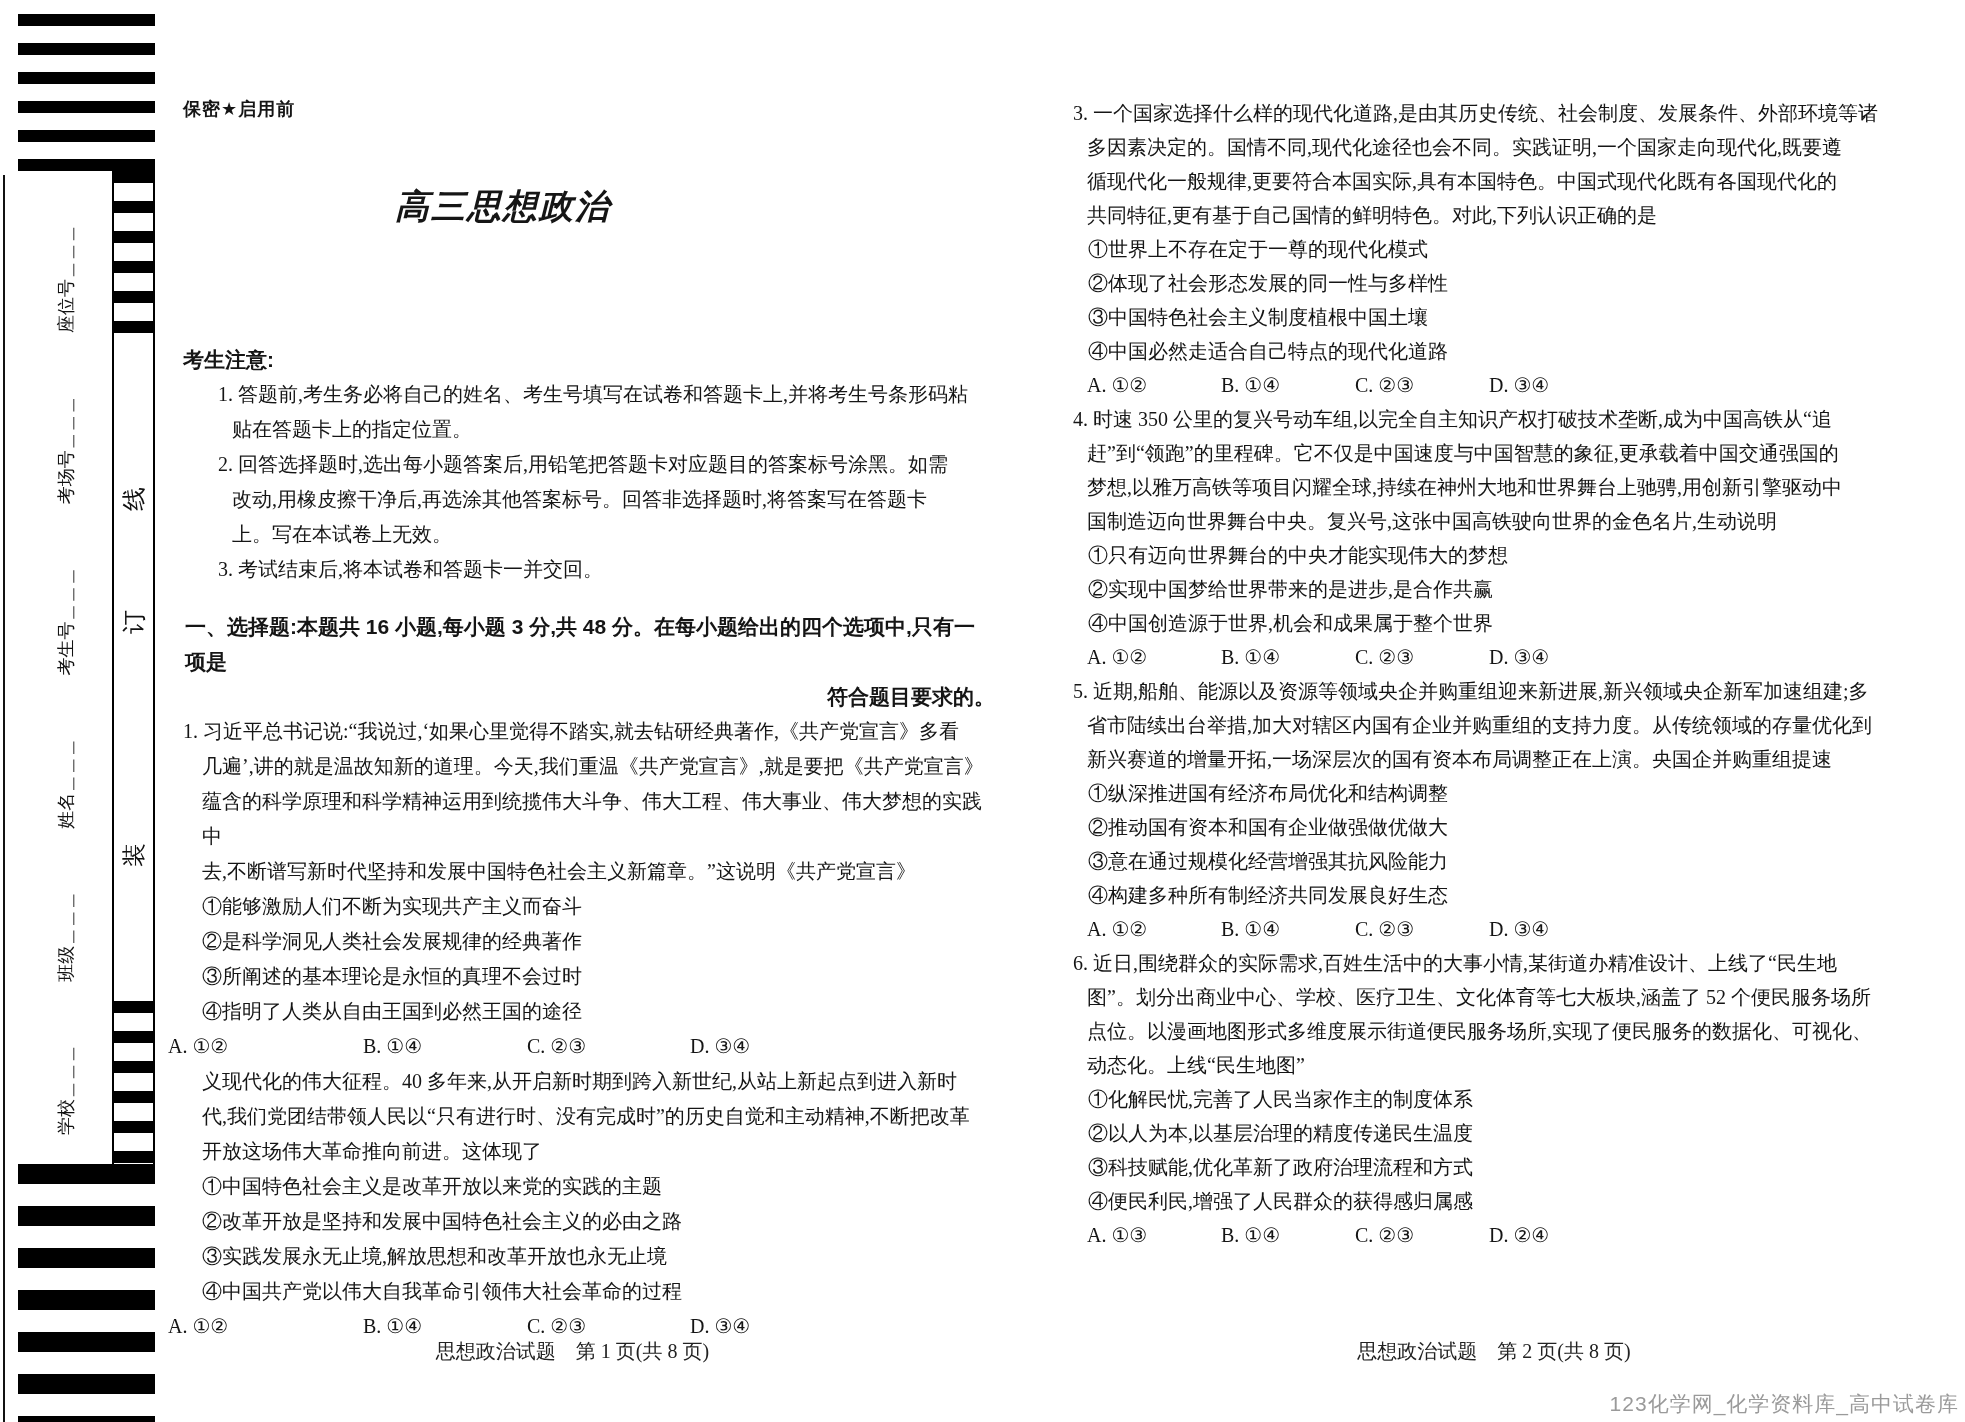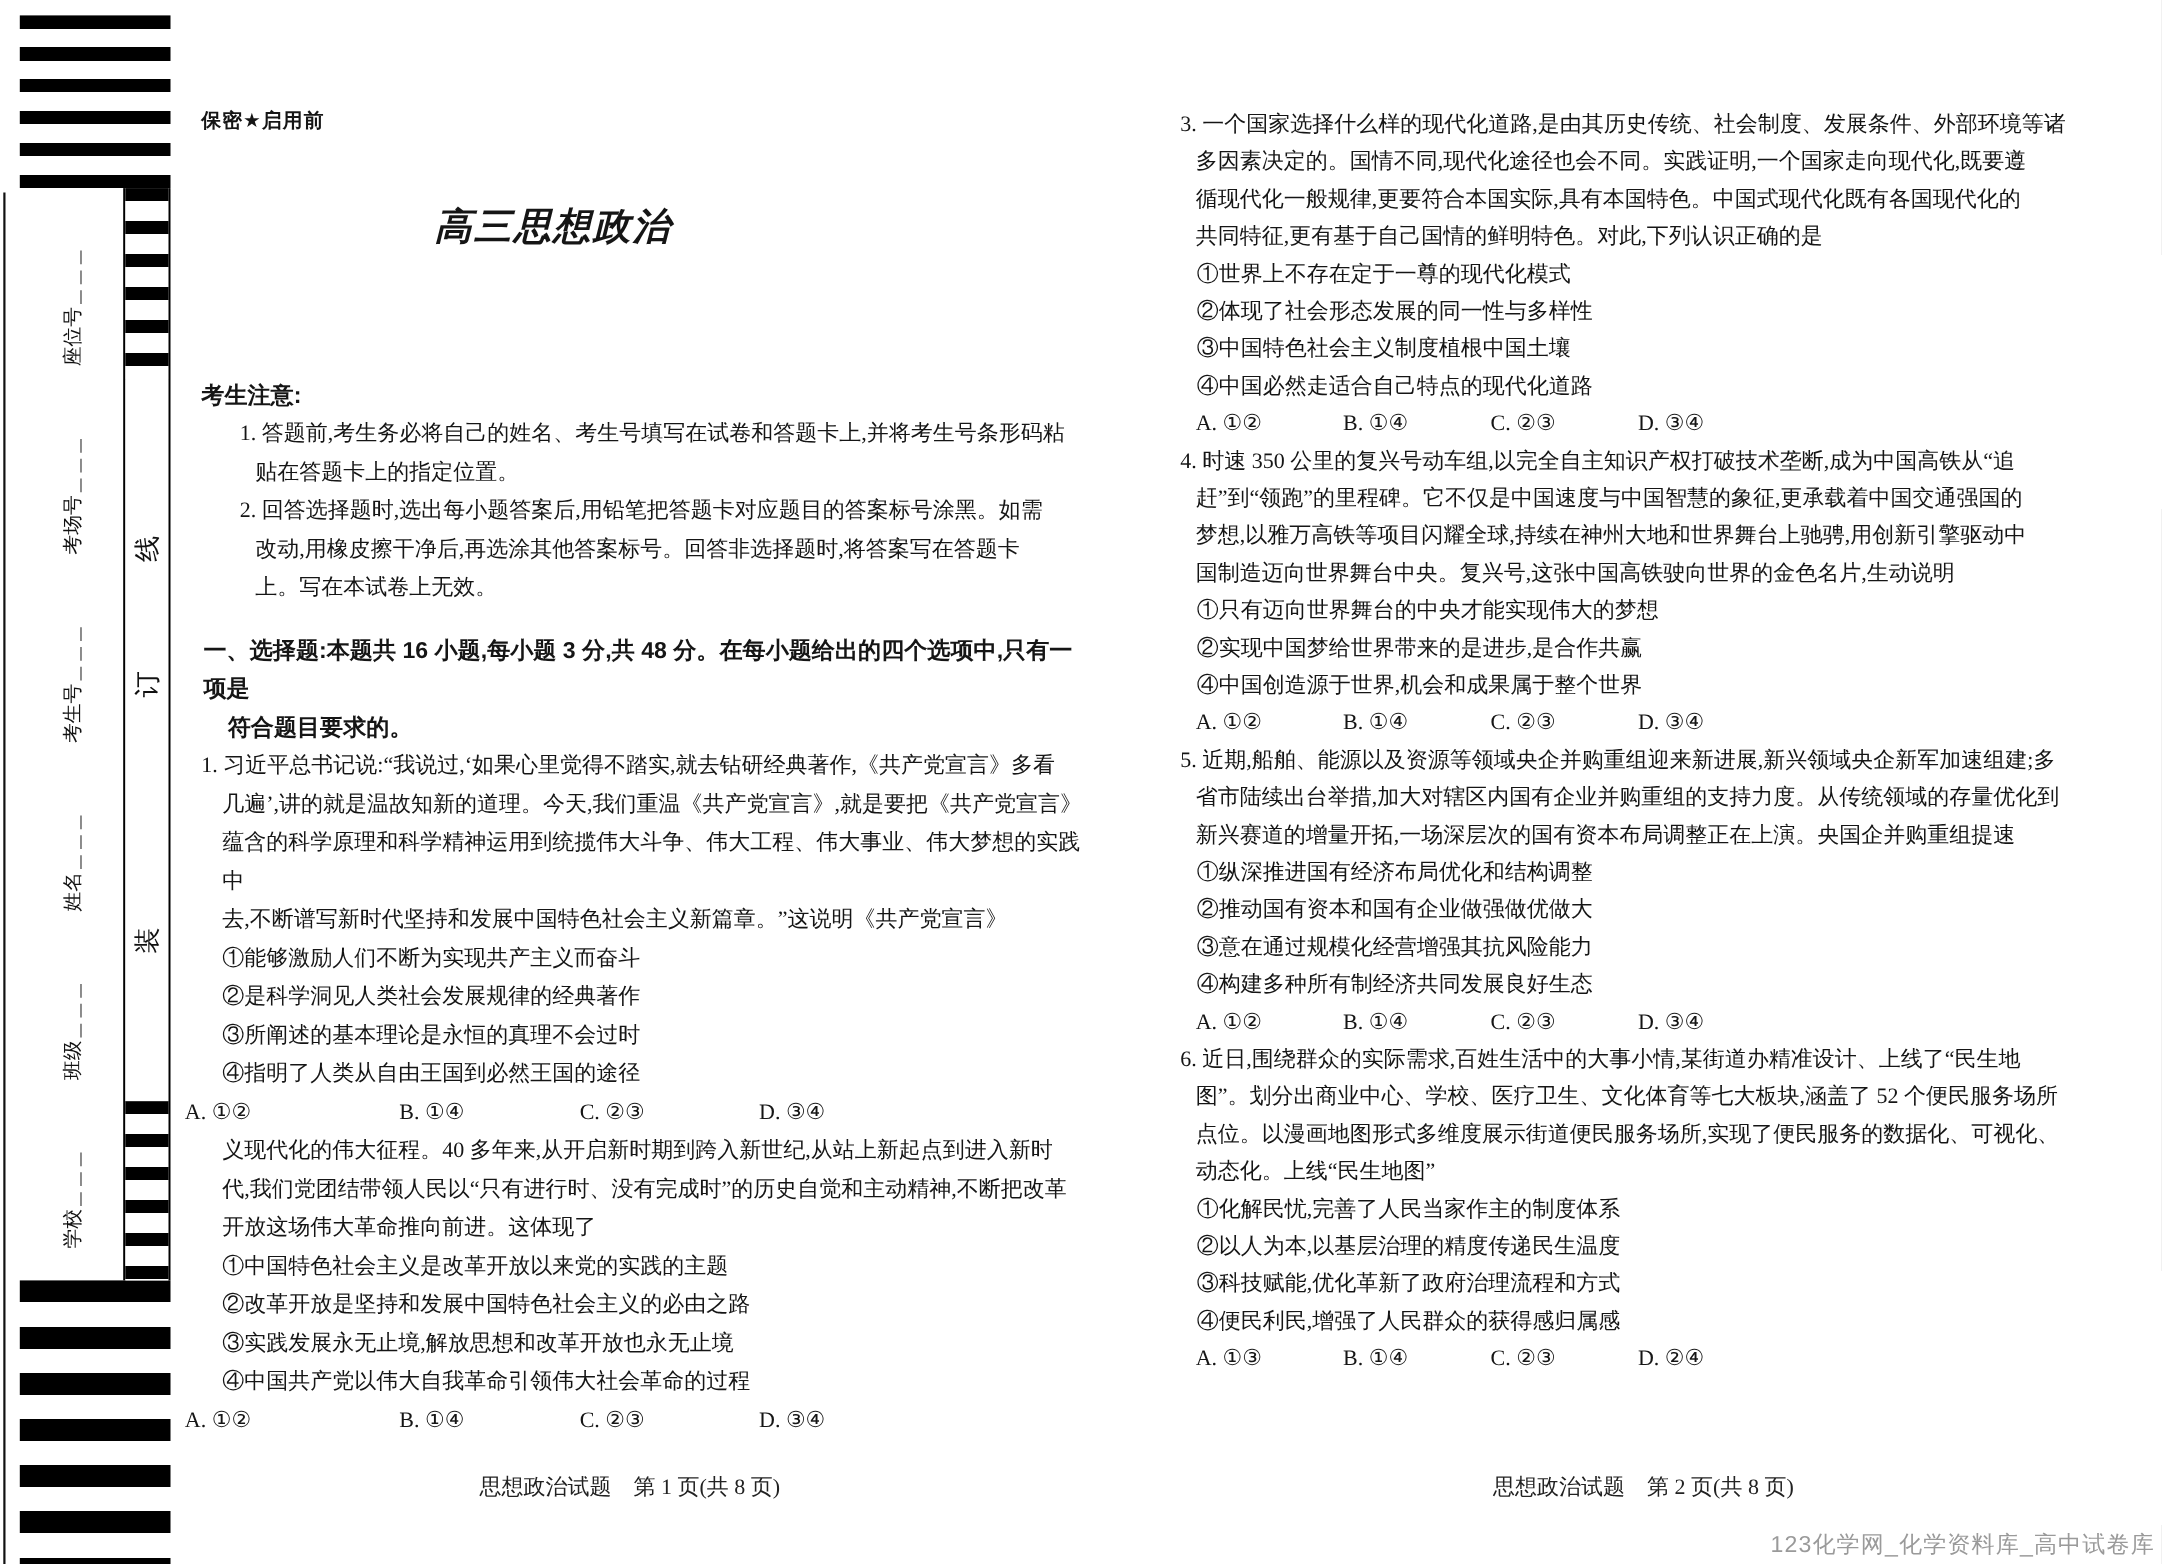--- a/index.html
+++ b/index.html
@@ -38,21 +38,21 @@
   .paper-title{margin-top:60px;padding-left:245px;font-family:"Liberation Sans","DejaVu Sans",sans-serif;
     font-weight:bold;font-size:34px;line-height:48px;letter-spacing:2px;font-style:italic;}
   .notice{margin-top:112px;}
   .notice-head{font-family:"Liberation Sans","DejaVu Sans",sans-serif;font-weight:bold;
     font-size:21px;line-height:35px;padding-left:33px;}
   .n-first{padding-left:68px;}
   .n-rest{padding-left:82px;white-space:pre-line;}
   .section-head{margin-top:22px;font-family:"Liberation Sans","DejaVu Sans",sans-serif;
     font-weight:bold;}
   .s-first{font-size:21px;line-height:35px;padding-left:35px;}
-  .s-rest{font-size:21px;line-height:35px;padding-left:57px;}
+  .s-rest{font-size:21px;line-height:35px;padding-left:57px;text-align:right;}
   .question{position:relative;}
   .col-left .q-first{padding-left:33px;}
   .col-left .q-rest{padding-left:52px;white-space:pre-line;}
   .col-left .q-opt{padding-left:52px;}
   .col-left .q-answers{padding-left:18px;display:flex;}
   .col-left .q-answers span{display:inline-block;}
   .col-left .q-answers span:nth-child(1){width:195px;}
   .col-left .q-answers span:nth-child(2){width:164px;}
   .col-left .q-answers span:nth-child(3){width:163px;}
   .col-right .q-first{padding-left:0;}
@@ -103,20 +103,23 @@
       <div id="notice-items">
           <div class="notice-item">
             <div class="n-first">1. 答题前,考生务必将自己的姓名、考生号填写在试卷和答题卡上,并将考生号条形码粘</div>
             <div class="n-rest">贴在答题卡上的指定位置。</div>
           </div>
           <div class="notice-item">
             <div class="n-first">2. 回答选择题时,选出每小题答案后,用铅笔把答题卡对应题目的答案标号涂黑。如需</div>
             <div class="n-rest">改动,用橡皮擦干净后,再选涂其他答案标号。回答非选择题时,将答案写在答题卡
 上。写在本试卷上无效。</div>
           </div>
+          <div class="notice-item">
+            <div class="n-first">3. 考试结束后,将本试卷和答题卡一并交回。</div>
+          </div>
         </div>
     </div>
     <div class="section-head">
       <div class="s-first">一、选择题:本题共 16 小题,每小题 3 分,共 48 分。在每小题给出的四个选项中,只有一项是</div>
       <div class="s-rest">符合题目要求的。</div>
     </div>
     <div id="questions-left" class="bodytext">
         <div class="question">
           <div class="q-first">1. 习近平总书记说:“我说过,‘如果心里觉得不踏实,就去钻研经典著作,《共产党宣言》多看</div>
           <div class="q-rest">几遍’,讲的就是温故知新的道理。今天,我们重温《共产党宣言》,就是要把《共产党宣言》

